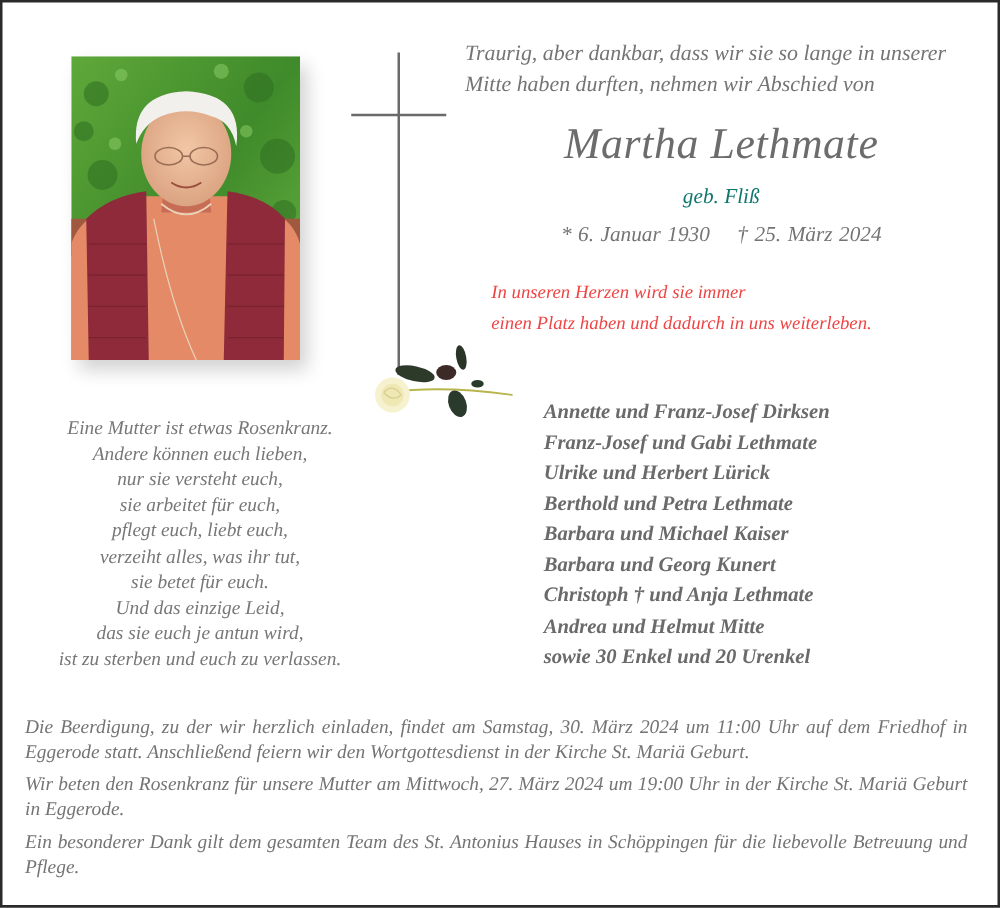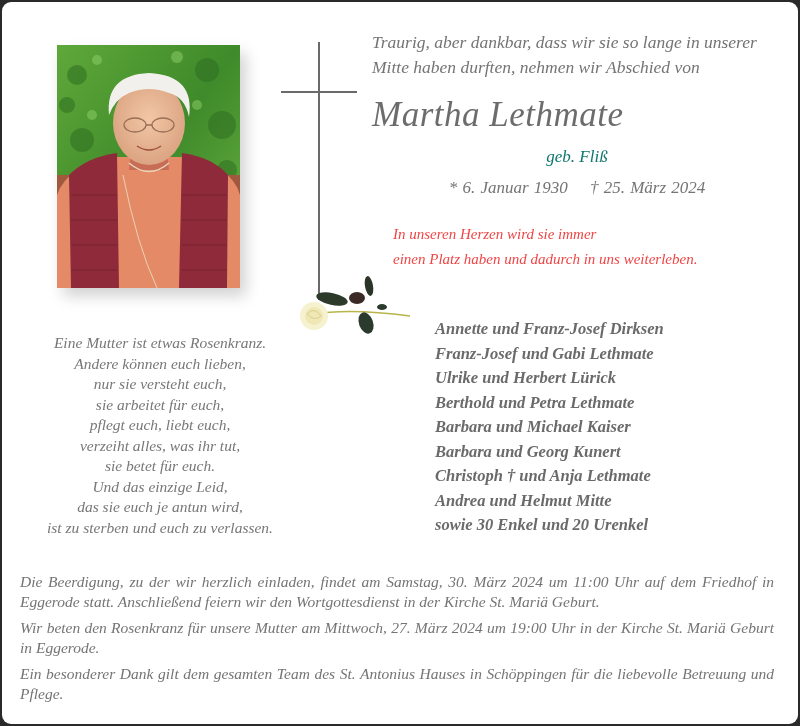--- a/index.html
+++ b/index.html
@@ -2,36 +2,35 @@
 <html><head>
   <meta charset="utf-8">
   <style>
     html, body { margin: 0; padding: 0; background: #2a2a2a; }
     body { width: 800px; height: 726px; overflow: hidden; }
     .card {
       position: absolute; left: 2px; top: 2px; width: 796px; height: 722px;
       background: #ffffff; overflow: hidden;
       font-family: "Liberation Serif", "DejaVu Serif", serif;
       color: #6e6e6e;
-      border-radius: 9px;
     }
     .photo-wrap {
       position: absolute; left: 55px; top: 43px; width: 183px; height: 243px;
       box-shadow: 6px 8px 14px rgba(0,0,0,0.18);
     }
     .photo { width: 100%; height: 100%; display: block; }
     .cross-v { position: absolute; left: 316px; top: 40px; width: 2px; height: 258px; background: #6a6a6a; }
     .cross-h { position: absolute; left: 279px; top: 89px; width: 76px; height: 2px; background: #6a6a6a; }
     .rose { position: absolute; left: 290px; top: 272px; width: 120px; height: 64px; }
     .intro {
       position: absolute; left: 370px; top: 28px; width: 420px;
       font-style: italic; font-size: 17.5px; line-height: 25px; color: #747474;
     }
     .name {
-      position: absolute; left: 370px; top: 93px; width: 410px; 
+      position: absolute; left: 370px; top: 93px; width: 410px; text-align: center;
       font-style: italic; font-size: 35px; color: #6c6c6c; letter-spacing: 0.5px;
     }
     .maiden {
       position: absolute; left: 370px; top: 145px; width: 410px; text-align: center;
       font-style: italic; font-size: 17px; color: #0f766e;
     }
     .dates {
       position: absolute; left: 370px; top: 176px; width: 410px; text-align: center;
       font-style: italic; font-size: 17px; color: #747474; word-spacing: 1px;
     }

